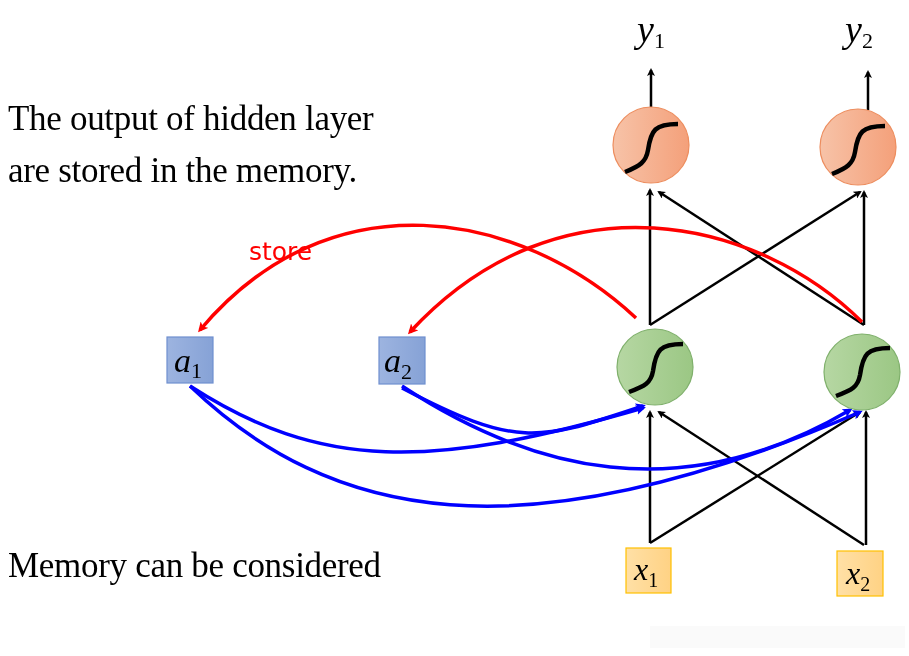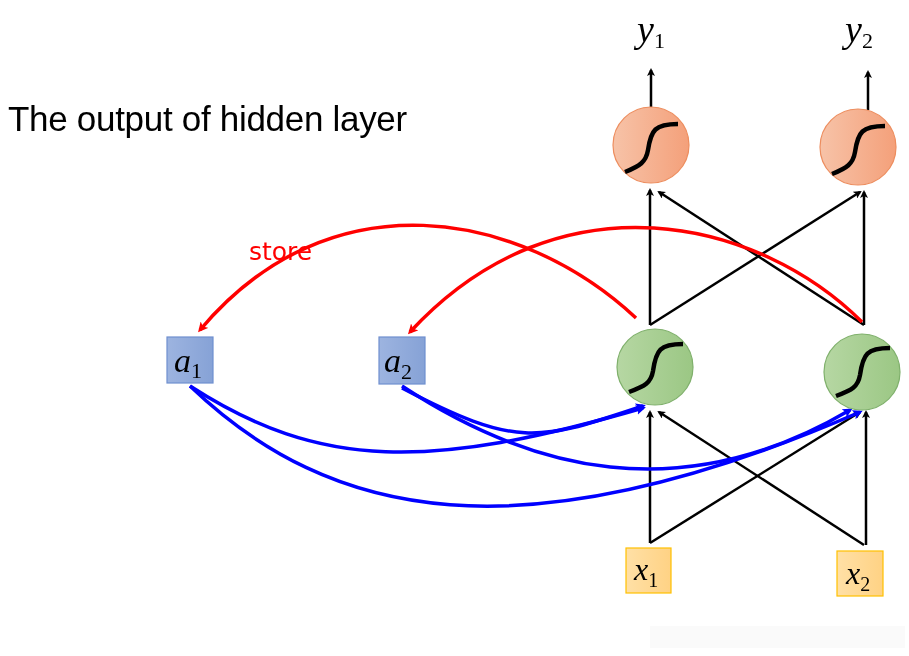--- a/index.html
+++ b/index.html
@@ -1,32 +1,34 @@
 <!DOCTYPE html>
 <html><head>
 <meta charset="utf-8">
 <style>
   html, body { margin:0; padding:0; background:#ffffff; }
   body { width:909px; height:656px; position:relative; overflow:hidden; font-family:"Liberation Sans", sans-serif; }
-  .caption { position:absolute; left:8px; font-family:Liberation Sans, sans-serif; font-size:35px; color:#000; line-height:52px; letter-spacing:-0.3px; white-space:nowrap; }
+  .caption { position:absolute; left:8px; font-family:Liberation Serif, serif; font-size:35px; color:#000; line-height:52px; letter-spacing:-0.3px; white-space:nowrap; }
   #cap-top { top:93px; }
   #cap-bottom { top:540px; }
   svg#diagram { position:absolute; left:0; top:0; }
   .math { font-family:"Liberation Serif", "DejaVu Serif", serif; font-style:italic; }
   .sub { font-family:"Liberation Serif", "DejaVu Serif", serif; font-style:normal; }
   .store-label { font-family:"DejaVu Sans", sans-serif; }
   .footer-strip { position:absolute; left:650px; top:626px; width:255px; height:22px; background:#fafafa; }
 </style>
 </head>
 <body>
 
 <div class="caption" id="cap-top">
   <div>The output of hidden layer</div>
+  <div>are stored in the memory.</div>
 </div>
 <div class="caption" id="cap-bottom">
+  <div>Memory can be considered</div>
 </div>
 
 <svg id="diagram" width="909" height="656" viewBox="0 0 909 656">
   <defs>
     <marker id="arrow-black" markerWidth="8" markerHeight="8" refX="6" refY="4" orient="auto" markerUnits="userSpaceOnUse">
       <path d="M0,0 L8,4 L0,8 L2,4 Z" fill="#000"></path>
     </marker>
     <marker id="arrow-red" markerWidth="10" markerHeight="10" refX="7" refY="5" orient="auto" markerUnits="userSpaceOnUse">
       <path d="M0,0 L10,5 L0,10 L2.5,5 Z" fill="#ff0000"></path>
     </marker>

